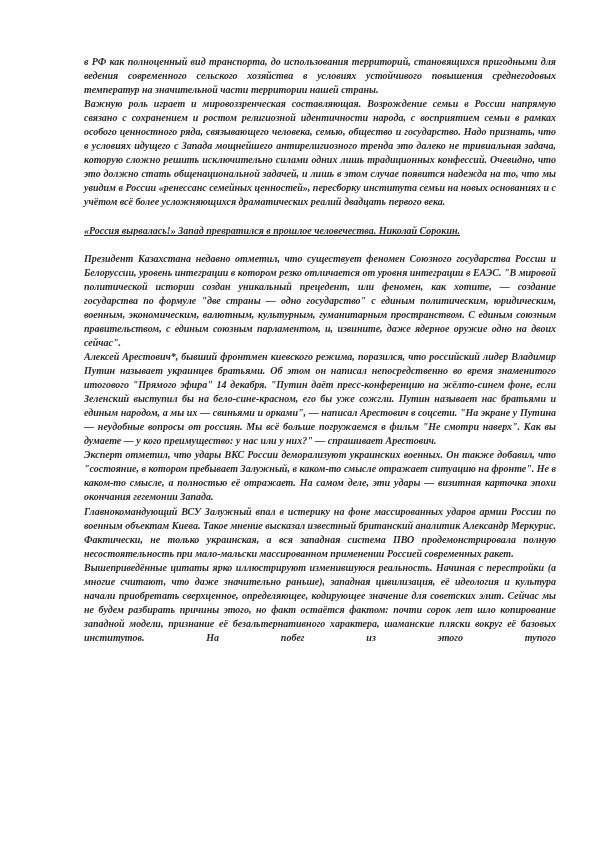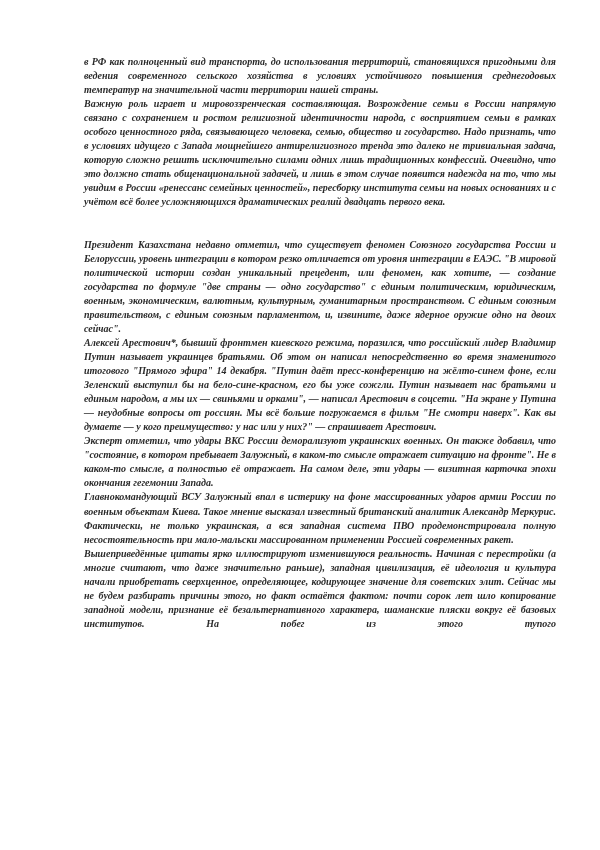--- a/index.html
+++ b/index.html
@@ -44,20 +44,21 @@
   </style>
 </head>
 <body>
 
 <div class="page">
   <p class="para">в РФ как полноценный вид транспорта, до использования территорий, становящихся пригодными для ведения современного сельского хозяйства в условиях устойчивого повышения среднегодовых температур на значительной части территории нашей страны.</p>
   <p class="para">Важную роль играет и мировоззренческая составляющая. Возрождение семьи в России напрямую связано с сохранением и ростом религиозной идентичности народа, с восприятием семьи в рамках особого ценностного ряда, связывающего человека, семью, общество и государство. Надо признать, что в условиях идущего с Запада мощнейшего антирелигиозного тренда это далеко не тривиальная задача, которую сложно решить исключительно силами одних лишь традиционных конфессий. Очевидно, что это должно стать общенациональной задачей, и лишь в этом случае появится надежда на то, что мы увидим в России «ренессанс семейных ценностей», пересборку института семьи на новых основаниях и с учётом всё более усложняющихся драматических реалий двадцать первого века.</p>
 
   <div class="blank"></div>
 
+  <p class="heading">«Россия вырвалась!» Запад превратился в прошлое человечества. Николай Сорокин.</p>
 
   <div class="blank"></div>
 
   <p class="para">Президент Казахстана недавно отметил, что существует феномен Союзного государства России и Белоруссии, уровень интеграции в котором резко отличается от уровня интеграции в ЕАЭС. "В мировой политической истории создан уникальный прецедент, или феномен, как хотите, — создание государства по формуле "две страны — одно государство" с единым политическим, юридическим, военным, экономическим, валютным, культурным, гуманитарным пространством. С единым союзным правительством, с единым союзным парламентом, и, извините, даже ядерное оружие одно на двоих сейчас".</p>
   <p class="para">Алексей Арестович*, бывший фронтмен киевского режима, поразился, что российский лидер Владимир Путин называет украинцев братьями. Об этом он написал непосредственно во время знаменитого итогового "Прямого эфира" 14 декабря. "Путин даёт пресс-конференцию на жёлто-синем фоне, если Зеленский выступил бы на бело-сине-красном, его бы уже сожгли. Путин называет нас братьями и единым народом, а мы их — свиньями и орками", — написал Арестович в соцсети. "На экране у Путина — неудобные вопросы от россиян. Мы всё больше погружаемся в фильм "Не смотри наверх". Как вы думаете — у кого преимущество: у нас или у них?" — спрашивает Арестович.</p>
   <p class="para">Эксперт отметил, что удары ВКС России деморализуют украинских военных. Он также добавил, что "состояние, в котором пребывает Залужный, в каком-то смысле отражает ситуацию на фронте". Не в каком-то смысле, а полностью её отражает. На самом деле, эти удары — визитная карточка эпохи окончания гегемонии Запада.</p>
   <p class="para">Главнокомандующий ВСУ Залужный впал в истерику на фоне массированных ударов армии России по военным объектам Киева. Такое мнение высказал известный британский аналитик Александр Меркурис. Фактически, не только украинская, а вся западная система ПВО продемонстрировала полную несостоятельность при мало-мальски массированном применении Россией современных ракет.</p>
   <p class="para full-last">Вышеприведённые цитаты ярко иллюстрируют изменившуюся реальность. Начиная с перестройки (а многие считают, что даже значительно раньше), западная цивилизация, её идеология и культура начали приобретать сверхценное, определяющее, кодирующее значение для советских элит. Сейчас мы не будем разбирать причины этого, но факт остаётся фактом: почти сорок лет шло копирование западной модели, признание её безальтернативного характера, шаманские пляски вокруг её базовых институтов. На побег из этого тупого</p>
 </div>
 

